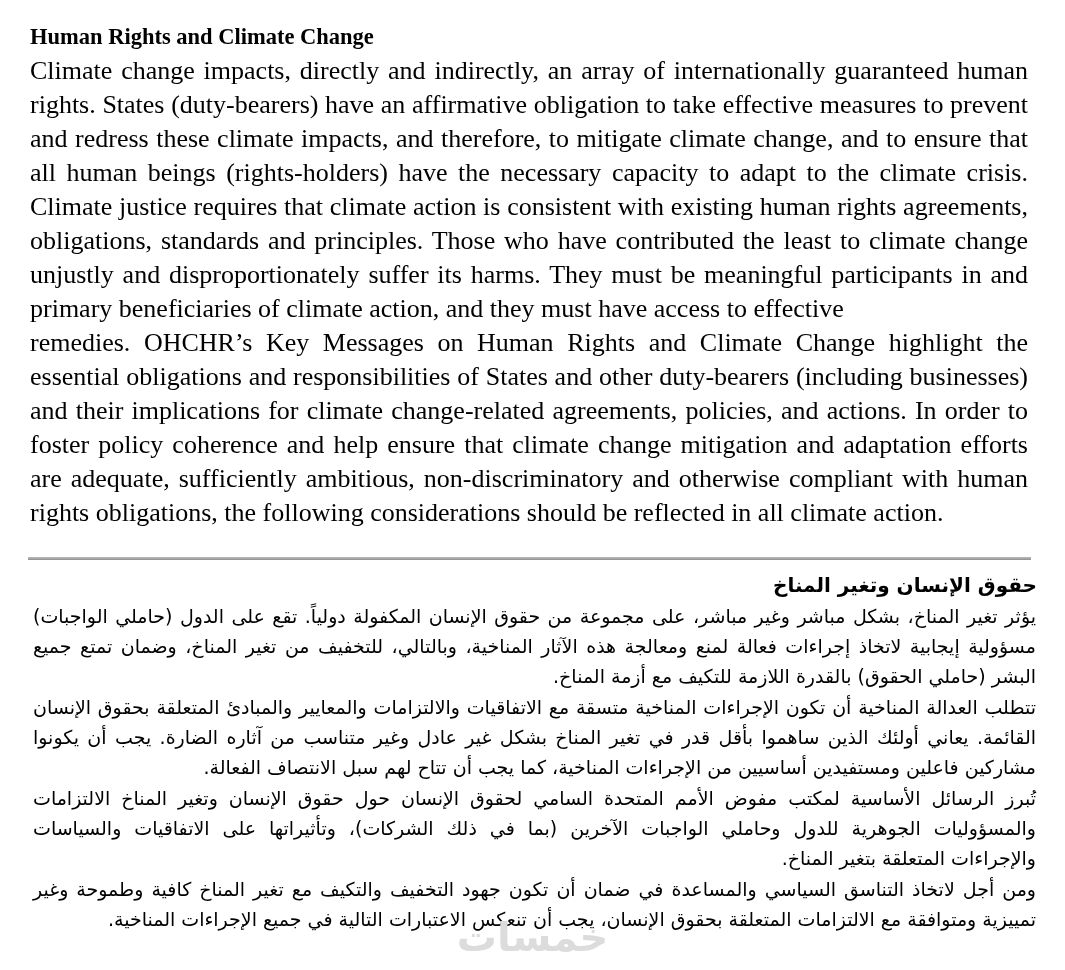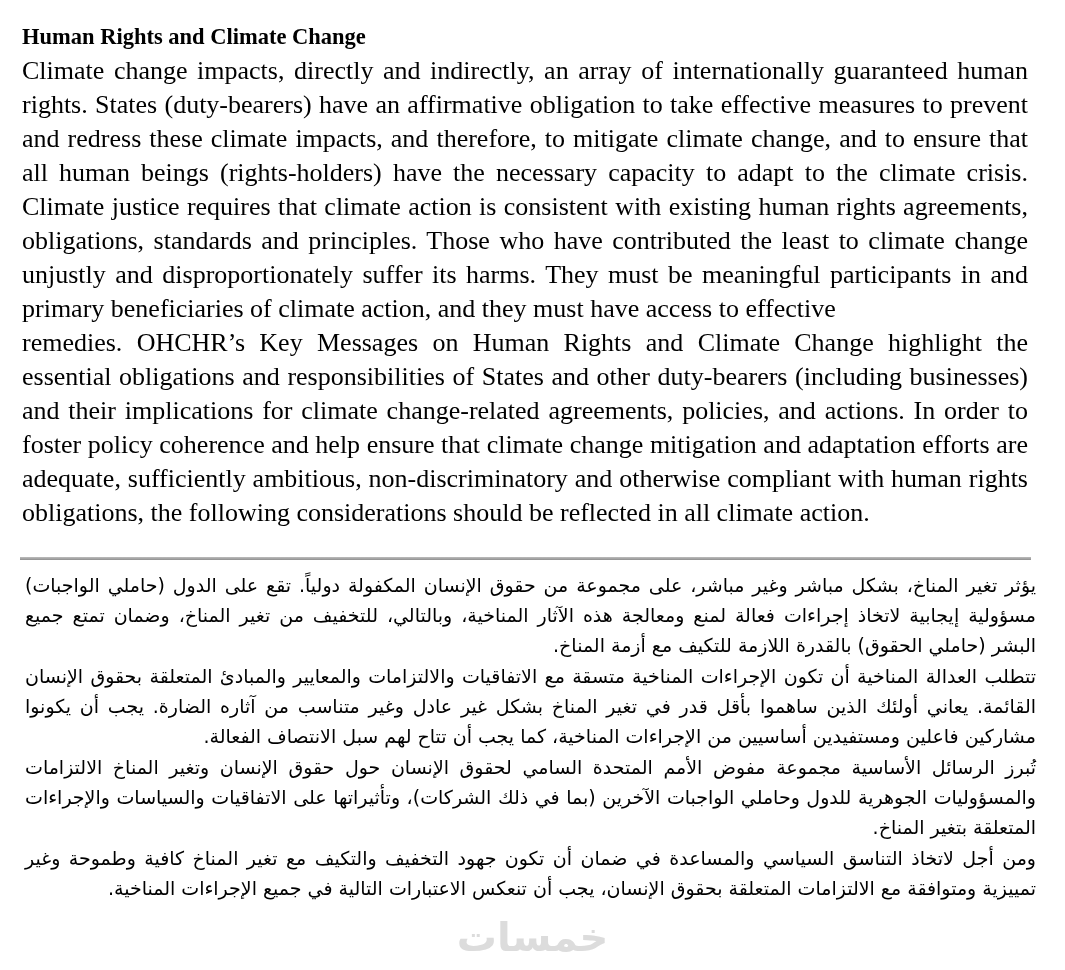--- a/index.html
+++ b/index.html
@@ -4,21 +4,21 @@
 <style>
   html, body { margin: 0; padding: 0; }
   body {
     width: 1065px;
     height: 970px;
     background: #ffffff;
     color: #000000;
     position: relative;
     overflow: hidden;
   }
-  .page { padding: 20px 37px 0 22px; }
+  .page { padding: 20px 37px 0 30px; }
 
   
   .en { font-family: "Liberation Serif", "DejaVu Serif", serif; }
   .en-heading {
     font-size: 22.5px;
     font-weight: bold;
     line-height: 34px;
     margin: 0;
   }
   .en-para {
@@ -78,25 +78,26 @@
 
   <h1 class="en en-heading">Human Rights and Climate Change</h1>
 
   <p class="en en-para">Climate change impacts, directly and indirectly, an array of internationally guaranteed human rights. States (duty-bearers) have an affirmative obligation to take effective measures to prevent and redress these climate impacts, and therefore, to mitigate climate change, and to ensure that all human beings (rights-holders) have the necessary capacity to adapt to the climate crisis. Climate justice requires that climate action is consistent with existing human rights agreements, obligations, standards and principles. Those who have contributed the least to climate change unjustly and disproportionately suffer its harms. They must be meaningful participants in and primary beneficiaries of climate action, and they must have access to effective</p>
 
   <p class="en en-para">remedies. OHCHR’s Key Messages on Human Rights and Climate Change highlight the essential obligations and responsibilities of States and other duty-bearers (including businesses) and their implications for climate change-related agreements, policies, and actions. In order to foster policy coherence and help ensure that climate change mitigation and adaptation efforts are adequate, sufficiently ambitious, non-discriminatory and otherwise compliant with human rights obligations, the following considerations should be reflected in all climate action.</p>
 
   <div class="divider"></div>
 
   <div class="ar">
+    <h2 class="ar-heading">حقوق الإنسان وتغير المناخ</h2>
 
     <p class="ar-para">يؤثر تغير المناخ، بشكل مباشر وغير مباشر، على مجموعة من حقوق الإنسان المكفولة دولياً. تقع على الدول (حاملي الواجبات) مسؤولية إيجابية لاتخاذ إجراءات فعالة لمنع ومعالجة هذه الآثار المناخية، وبالتالي، للتخفيف من تغير المناخ، وضمان تمتع جميع البشر (حاملي الحقوق) بالقدرة اللازمة للتكيف مع أزمة المناخ.</p>
 
     <p class="ar-para">تتطلب العدالة المناخية أن تكون الإجراءات المناخية متسقة مع الاتفاقيات والالتزامات والمعايير والمبادئ المتعلقة بحقوق الإنسان القائمة. يعاني أولئك الذين ساهموا بأقل قدر في تغير المناخ بشكل غير عادل وغير متناسب من آثاره الضارة. يجب أن يكونوا مشاركين فاعلين ومستفيدين أساسيين من الإجراءات المناخية، كما يجب أن تتاح لهم سبل الانتصاف الفعالة.</p>
 
-    <p class="ar-para">تُبرز الرسائل الأساسية مجموعة مفوض الأمم المتحدة السامي لحقوق الإنسان حول حقوق الإنسان وتغير المناخ الالتزامات والمسؤوليات الجوهرية للدول وحاملي الواجبات الآخرين (بما في ذلك الشركات)، وتأثيراتها على الاتفاقيات والسياسات والإجراءات المتعلقة بتغير المناخ.</p>
+    <p class="ar-para">تُبرز الرسائل الأساسية لمكتب مفوض الأمم المتحدة السامي لحقوق الإنسان حول حقوق الإنسان وتغير المناخ الالتزامات والمسؤوليات الجوهرية للدول وحاملي الواجبات الآخرين (بما في ذلك الشركات)، وتأثيراتها على الاتفاقيات والسياسات والإجراءات المتعلقة بتغير المناخ.</p>
 
     <p class="ar-para">ومن أجل لاتخاذ التناسق السياسي والمساعدة في ضمان أن تكون جهود التخفيف والتكيف مع تغير المناخ كافية وطموحة وغير تمييزية ومتوافقة مع الالتزامات المتعلقة بحقوق الإنسان، يجب أن تنعكس الاعتبارات التالية في جميع الإجراءات المناخية.</p>
   </div>
 
 </div>
 
 <div class="watermark">خمسات</div>
 
 </body></html>

